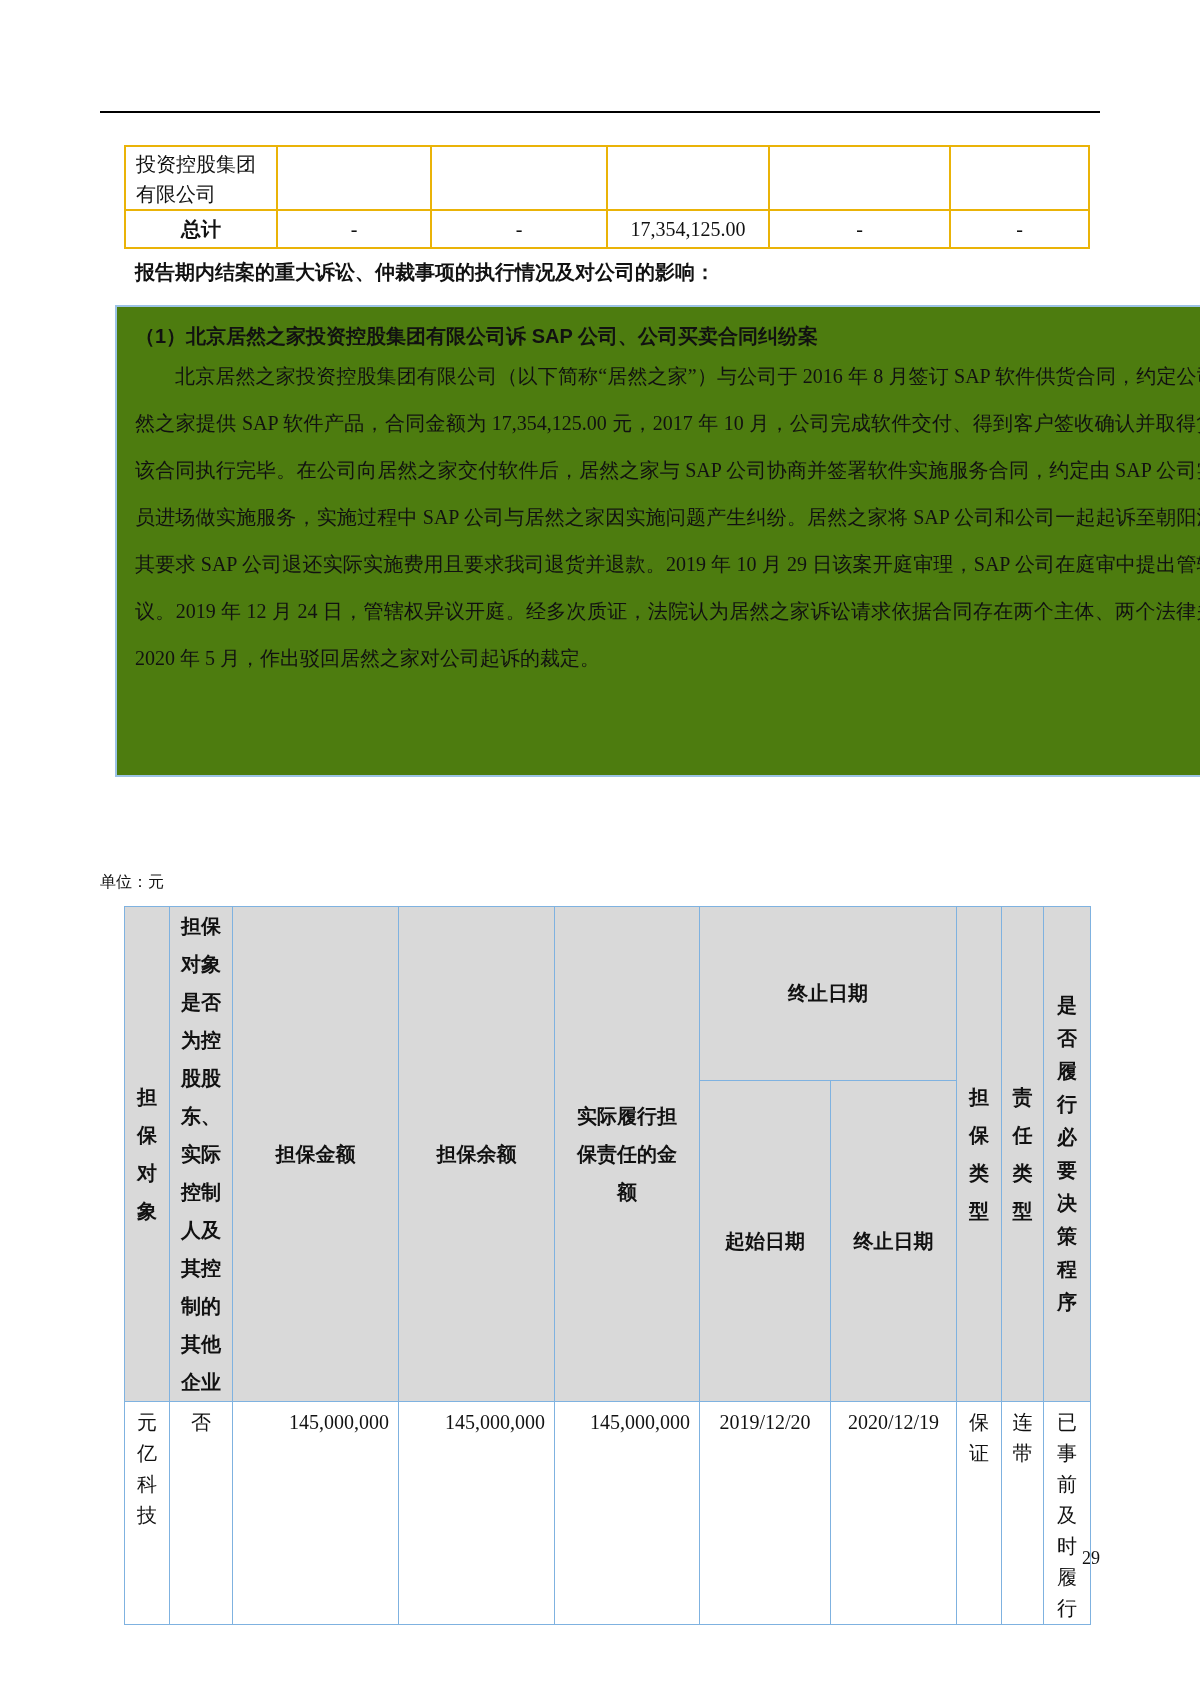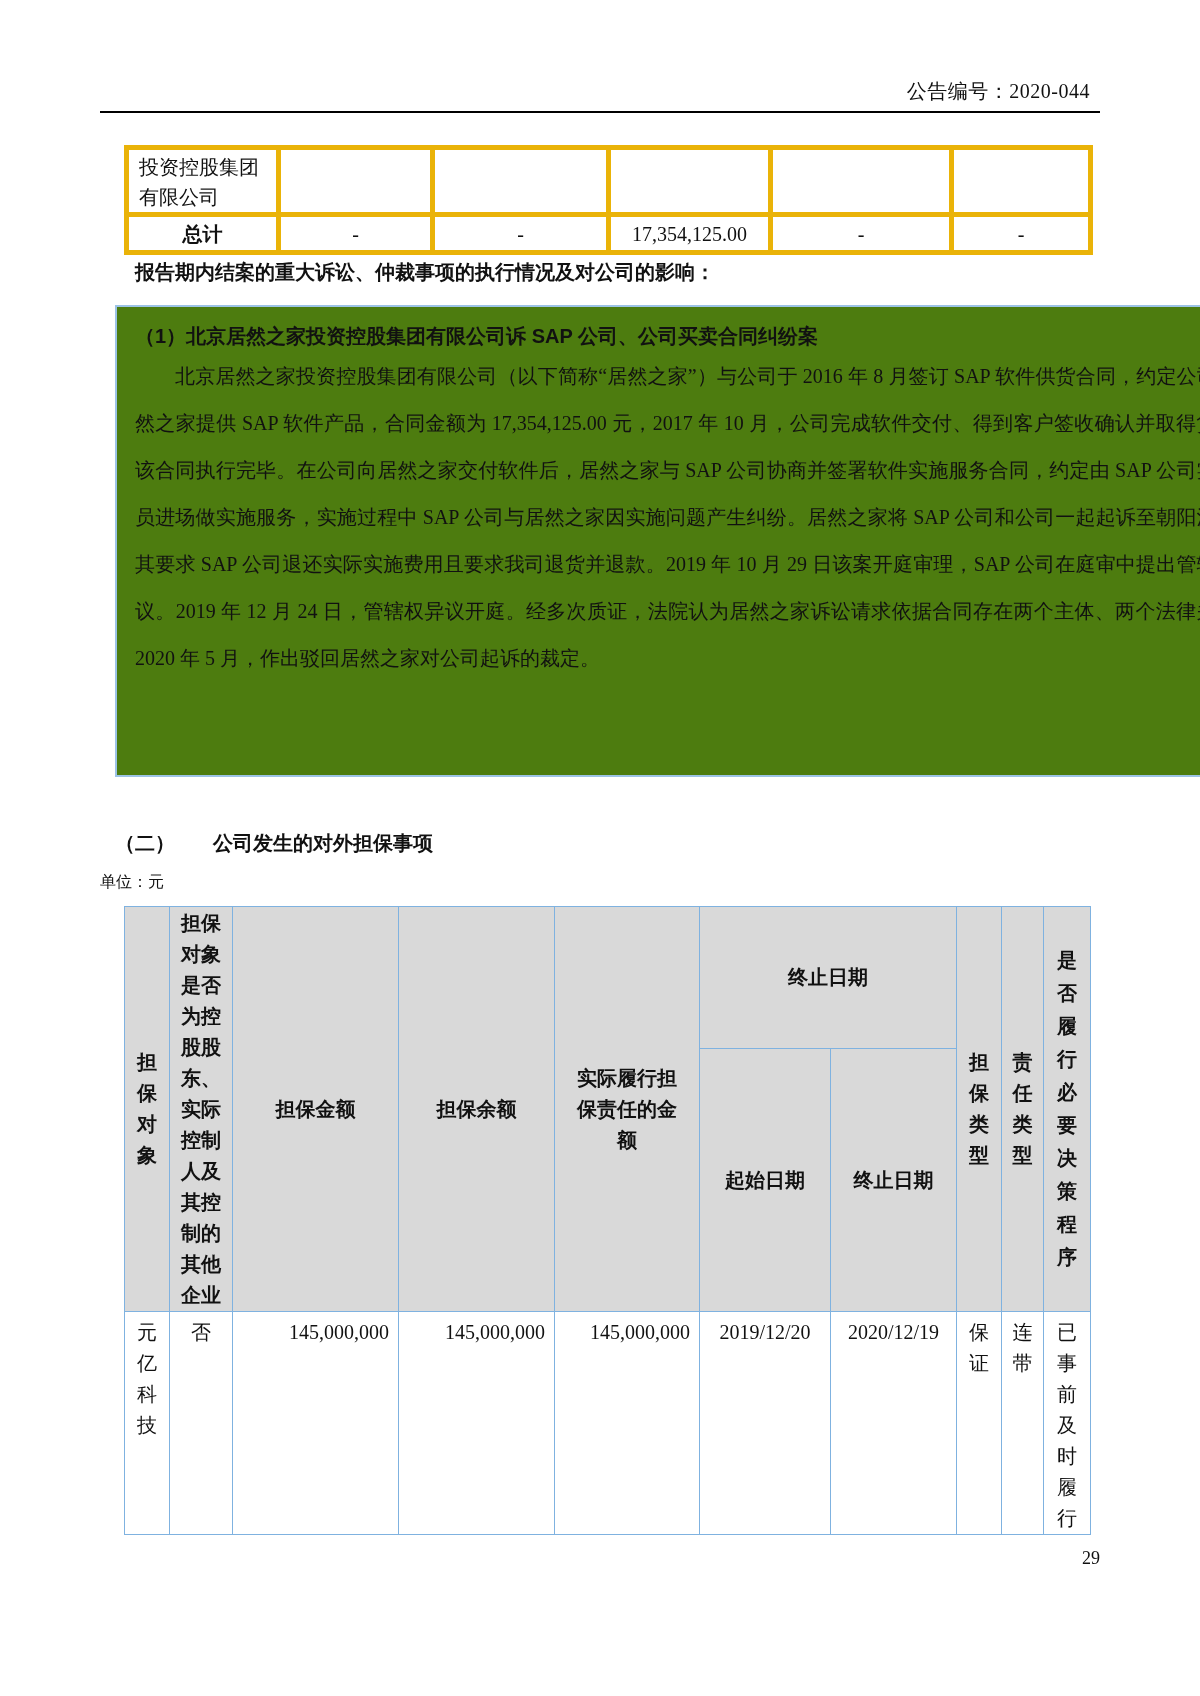--- a/index.html
+++ b/index.html
@@ -14,21 +14,21 @@
     text-align:right; font-size:20px; letter-spacing:0.5px;
   }
   .top-rule {
     position:absolute; top:111px; left:100px; width:1000px; height:2px;
     background:#000;
   }
   
   table { border-collapse:collapse; table-layout:fixed; }
   .t1 { position:absolute; top:145px; left:124px; width:964px; }
   .t1 td {
-    border:5px solid #eab308; font-size:20px; white-space:pre-line;
+    border:2px solid #eab308; font-size:20px; white-space:pre-line;
     text-align:center; vertical-align:middle; line-height:30px;
   }
   .t1 .r0 { height:64px; }
   .t1 .r1 { height:38px; }
   .t1 .name-cell { text-align:left; padding:2px 8px 0 10px; vertical-align:top; }
   .t1 .total-cell { font-family:"Liberation Sans","DejaVu Sans",sans-serif; font-weight:bold;margin-top:47px; }
   
   .h1 {
     position:absolute; top:259px; left:115px;
     font-family:"Liberation Sans","DejaVu Sans",sans-serif;
@@ -53,21 +53,21 @@
   .unit {
     position:absolute; top:872px; left:100px; width:990px;
     font-size:16px;
   }
   
   .t2 { position:absolute; top:906px; left:124px; width:966px; }
   .t2 th, .t2 td { border:1px solid #7FB2E0; white-space:pre-line; }
   .t2 th {
     background:#D9D9D9;
     font-family:"Liberation Sans","DejaVu Sans",sans-serif;
-    font-weight:bold; font-size:20px; line-height:31px;
+    font-weight:bold; font-size:20px; line-height:38px;
     text-align:center; vertical-align:middle; padding:0;
   }
   .t2 .hdr-procedure { line-height:33px; }
   .t2 tr.hrow1 { height:142px; }
   .t2 tr.hrow2 { height:263px; }
   .t2 tr.drow  { height:220px; }
   .t2 td {
     font-size:20px; line-height:31px; vertical-align:top;
     padding-top:5px; text-align:center; background:#fff;
   }
@@ -75,21 +75,20 @@
   .pagenum {
     position:absolute; top:1548px; left:100px; width:1000px;
     text-align:right; font-size:18px;
   }
 </style>
 </head>
 <body>
 
 <div class="page">
 
-  <div class="notice-no">公告编号：2020-044</div>
   <div class="top-rule"></div>
 
   <table class="t1">
     <colgroup>
       <col style="width:152px">
         <col style="width:154px">
         <col style="width:176px">
       <col style="width:162px">
         <col style="width:181px">
         <col style="width:139px">
@@ -115,23 +114,20 @@
   </tbody>
     </table>
 
   <div class="h1">报告期内结案的重大诉讼、仲裁事项的执行情况及对公司的影响：</div>
 
   <div class="case-box">
     <div class="case-title">（1）北京居然之家投资控股集团有限公司诉 SAP 公司、公司买卖合同纠纷案</div>
     <div class="case-body">北京居然之家投资控股集团有限公司（以下简称“居然之家”）与公司于 2016 年 8 月签订 SAP 软件供货合同，约定公司向居然之家提供 SAP 软件产品，合同金额为 17,354,125.00 元，2017 年 10 月，公司完成软件交付、得到客户签收确认并取得货款，该合同执行完毕。在公司向居然之家交付软件后，居然之家与 SAP 公司协商并签署软件实施服务合同，约定由 SAP 公司实施人员进场做实施服务，实施过程中 SAP 公司与居然之家因实施问题产生纠纷。居然之家将 SAP 公司和公司一起起诉至朝阳法院，其要求 SAP 公司退还实际实施费用且要求我司退货并退款。2019 年 10 月 29 日该案开庭审理，SAP 公司在庭审中提出管辖权异议。2019 年 12 月 24 日，管辖权异议开庭。经多次质证，法院认为居然之家诉讼请求依据合同存在两个主体、两个法律关系，2020 年 5 月，作出驳回居然之家对公司起诉的裁定。</div>
   </div>
 
-  <div class="h2">
-    <span class="idx">（二）</span><span>公司发生的对外担保事项</span>
-  </div>
 
   <div class="unit">单位：元</div>
 
   <table class="t2">
     <colgroup>
       <col style="width:45px">
         <col style="width:63px">
         <col style="width:166px">
       <col style="width:156px">
         <col style="width:145px">

